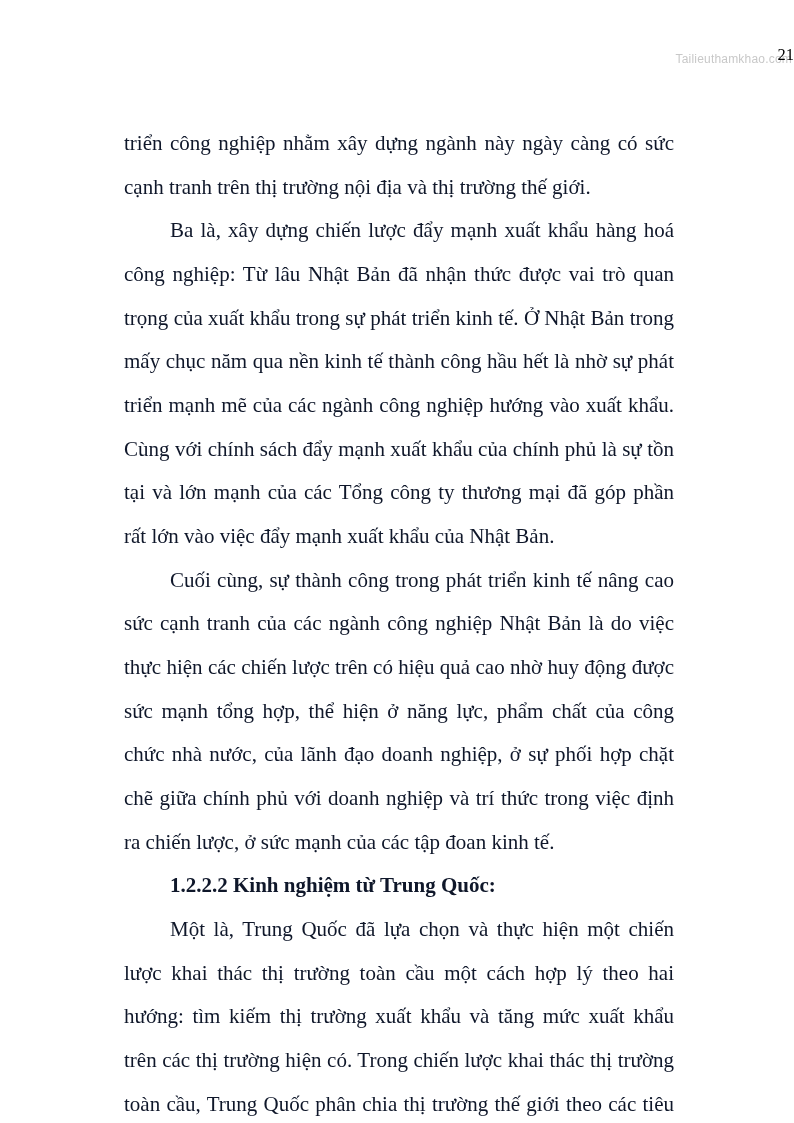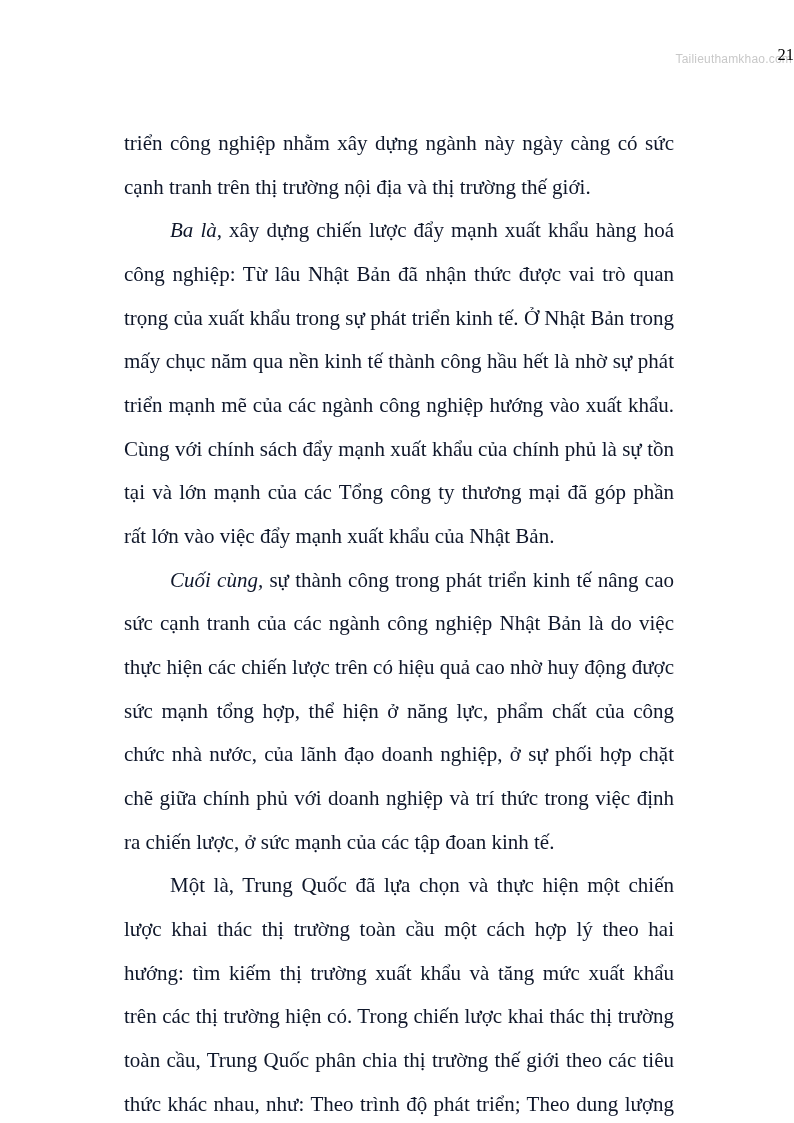--- a/index.html
+++ b/index.html
@@ -54,21 +54,20 @@
     color: #0f172a;
   }
   .content p {
     margin: 0 0 0 0;
     text-align: justify;
   }
   .indent {
     text-indent: 46px;
   }
   .italic {
-    font-style: italic;
   }
   .heading {
     font-weight: bold;
     text-indent: 46px;
     margin: 0;
   }
 </style>
 </head>
 <body>
 
@@ -85,20 +84,21 @@
     </p>
 
     <p class="indent">
       <span class="italic">Ba là,</span><span> xây dựng chiến lược đẩy mạnh xuất khẩu hàng hoá công nghiệp: Từ lâu Nhật Bản đã nhận thức được vai trò quan trọng của xuất khẩu trong sự phát triển kinh tế. Ở Nhật Bản trong mấy chục năm qua nền kinh tế thành công hầu hết là nhờ sự phát triển mạnh mẽ của các ngành công nghiệp hướng vào xuất khẩu. Cùng với chính sách đẩy mạnh xuất khẩu của chính phủ là sự tồn tại và lớn mạnh của các Tổng công ty thương mại đã góp phần rất lớn vào việc đẩy mạnh xuất khẩu của Nhật Bản.</span>
     </p>
 
     <p class="indent">
       <span class="italic">Cuối cùng,</span><span> sự thành công trong phát triển kinh tế nâng cao sức cạnh tranh của các ngành công nghiệp Nhật Bản là do việc thực hiện các chiến lược trên có hiệu quả cao nhờ huy động được sức mạnh tổng hợp, thể hiện ở năng lực, phẩm chất của công chức nhà nước, của lãnh đạo doanh nghiệp, ở sự phối hợp chặt chẽ giữa chính phủ với doanh nghiệp và trí thức trong việc định ra chiến lược, ở sức mạnh của các tập đoan kinh tế.</span>
     </p>
 
+    <p class="heading">1.2.2.2 Kinh nghiệm từ Trung Quốc:</p>
 
     <p class="indent">
       <span>Một là, Trung Quốc đã lựa chọn và thực hiện một chiến lược khai thác thị trường toàn cầu một cách hợp lý theo hai hướng: tìm kiếm thị trường xuất khẩu và tăng mức xuất khẩu trên các thị trường hiện có. Trong chiến lược khai thác thị trường toàn cầu, Trung Quốc phân chia thị trường thế giới theo các tiêu thức khác nhau, như: Theo trình độ phát triển; Theo dung lượng thị trường; Theo vị trí địa lý. Trung Quốc còn thực hiện các chiến lược “thị trường bổ khuyết’ để tìm cho mình một phương hướng thị trường thích hợp.</span>
     </p>
 
 
   </div>
 </div>
 
 </body></html>

